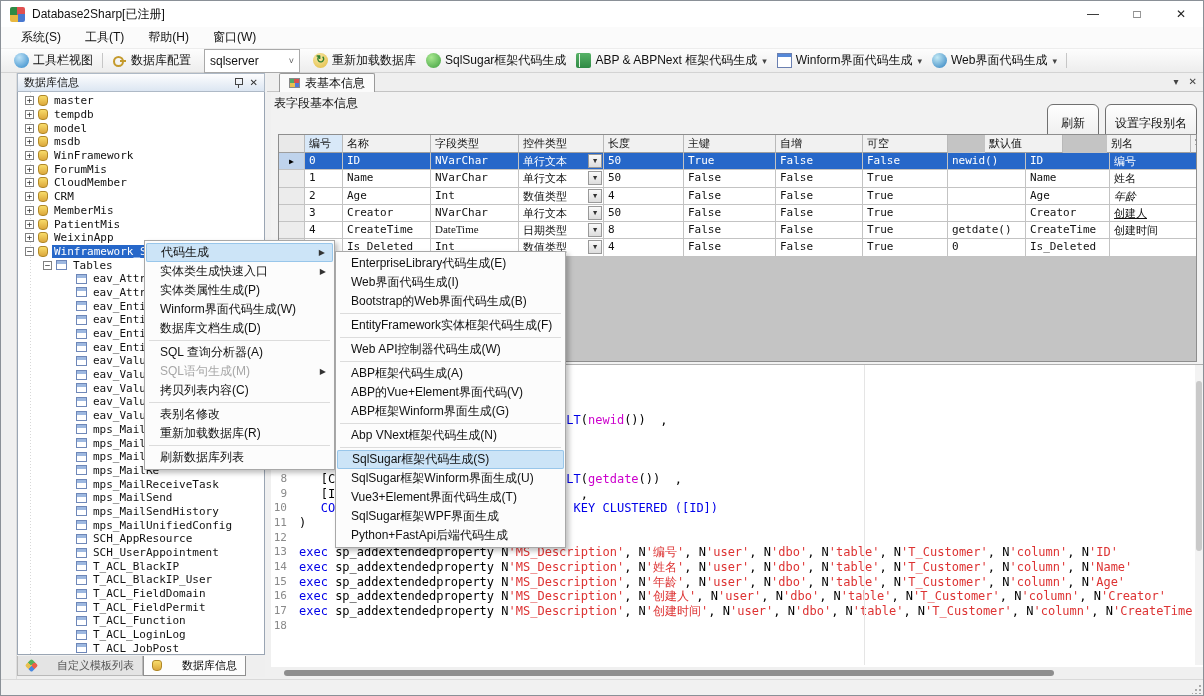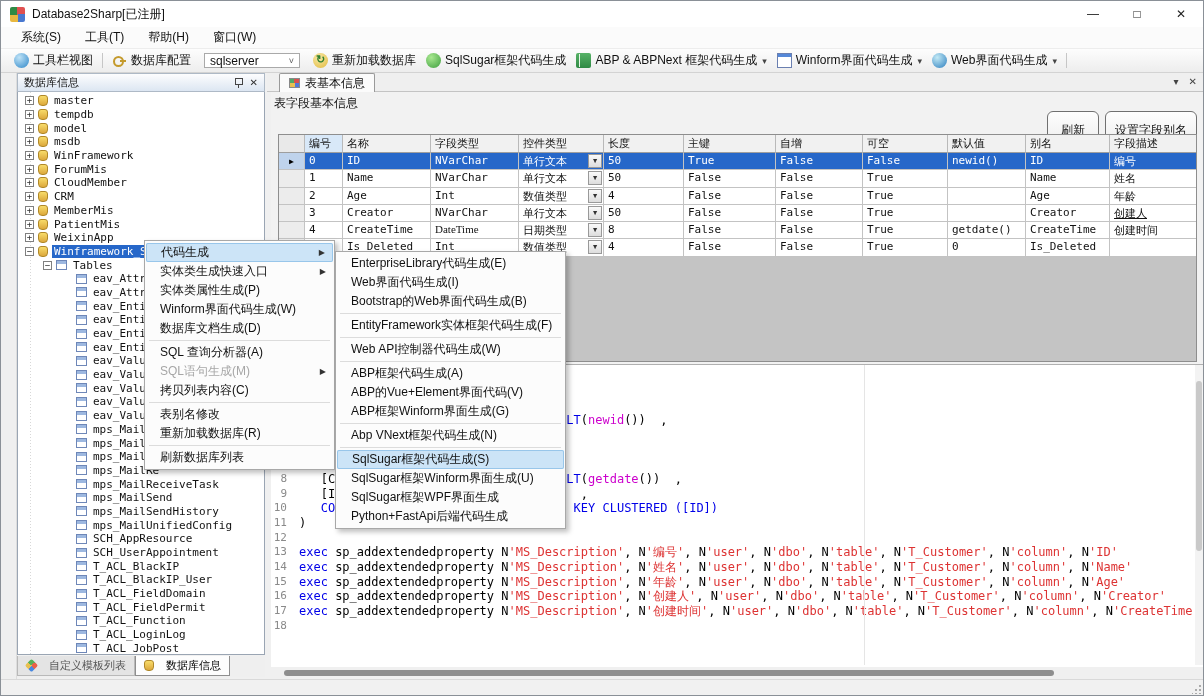--- a/index.html
+++ b/index.html
@@ -11,21 +11,21 @@
   .title-text{margin-left:7px;font-size:12px}
   .win-btns{position:absolute;right:0;top:0;display:flex;height:26px}
   .win-btn{width:44px;height:26px;display:flex;align-items:center;justify-content:center;font-size:12px;color:#222}
   
   .menubar{position:absolute;top:26px;left:0;width:100%;height:22px;background:#FBFBFB;display:flex;align-items:center;padding-left:8px;border-bottom:1px solid #EDEDED}
   .mb-item{padding:3px 12px;font-size:12px}
   
   .toolbar{position:absolute;top:48px;left:0;width:100%;height:24px;background:linear-gradient(#FDFDFD,#EDEDED);border-bottom:1px solid #D3D3D3;display:flex;align-items:center;padding-left:8px;white-space:nowrap}
   .tb-btn{display:flex;align-items:center;gap:4px;padding:2px 5px;font-size:12px}
   .tb-sep{width:1px;height:15px;background:#C6C6C6;margin:0 4px}
-  .tb-combo{width:96px;height:15px;background:#FFF;border:1px solid #A9A9A9;display:flex;align-items:center;justify-content:space-between;padding:0 5px;margin:0 8px;font-size:12px}
+  .tb-combo{width:96px;height:24px;background:#FFF;border:1px solid #A9A9A9;display:flex;align-items:center;justify-content:space-between;padding:0 5px;margin:0 8px;font-size:12px}
   .tb-combo-arrow{font-size:9px;color:#555}
   .tb-dd{font-size:9px;color:#444;margin-left:1px}
   .tb-ico{width:15px;height:15px;position:relative;display:inline-block;flex:none}
   .toolbar-view-icon,.web-icon{border-radius:50%;background:radial-gradient(circle at 35% 30%,#BFE3F7,#2E86C8)}
   .web-icon{background:radial-gradient(circle at 35% 30%,#C2E9F5,#2D7FBF)}
   .db-config-icon::before{content:"";position:absolute;left:1px;top:3px;width:7px;height:7px;border:2px solid #C49A2C;border-radius:50%}
   .db-config-icon::after{content:"";position:absolute;left:8px;top:7px;width:6px;height:2px;background:#C49A2C;box-shadow:3px 2px 0 -1px #C49A2C}
   .reload-db-icon{border-radius:50%;background:radial-gradient(circle at 40% 32%,#F7E9A8,#E2B93B)}
   .reload-db-icon::after{content:"↻";position:absolute;left:3px;top:0px;font-size:11px;color:#2F7F2F;font-weight:bold}
   .enterprise-library-icon{background:linear-gradient(#89A8D8 0 4px,#FFF 4px);border:1px solid #7A8FB8}
@@ -49,32 +49,32 @@
   .tree-row.db{padding-left:7px}
   .tree-row.tables{padding-left:25px}
   .tree-row.tbl{padding-left:58px}
   .twisty{width:9px;height:9px;border:1px solid #808080;background:#FFF;font-size:9px;line-height:7px;text-align:center;margin-right:4px;flex:none;color:#333}
   .tree-db-icon{width:10px;height:11px;flex:none;margin-right:4px;background:linear-gradient(#F8DC6A,#DCA83C);border:1px solid #B08828;border-radius:3px 3px 4px 4px}
   .tree-table-icon{width:11px;height:10px;flex:none;margin-right:4px;background:linear-gradient(#9DB8E0 0 3px,#FFF 3px);border:1px solid #6E87B8}
   .tree-label{padding:0 2px}
   .tree-label.sel{background:#2667C9;color:#FFF}
   
   .dock-tabs{position:absolute;left:16px;top:655px;width:248px;height:21px;display:flex;align-items:flex-start;background:#EFEFEF}
-  .dock-tab{display:flex;align-items:center;gap:12px;height:20px;padding:0 8px;font-size:11px;border:1px solid #B9B9B9;border-top:none;background:#E4E4E4;color:#555}
+  .dock-tab{display:flex;align-items:center;gap:20px;height:20px;padding:0 8px;font-size:11px;border:1px solid #B9B9B9;border-top:none;background:#E4E4E4;color:#555}
   .dock-tab.active{background:#FDFDFD;color:#000;border-color:#8F8F8F}
   .template-icon{width:11px;height:11px;border-radius:2px;background:conic-gradient(#E86048 0 25%,#4888E0 0 50%,#E8C050 0 75%,#58B058 0);transform:rotate(45deg) scale(.85)}
   .dbinfo-icon{width:10px;height:11px;background:linear-gradient(#F8DC6A,#DCA83C);border:1px solid #B08828;border-radius:3px 3px 4px 4px}
   
   .doc-area{position:absolute;left:270px;top:91px;width:934px;height:272px;background:#F2F2F2}
   .doc-tabstrip{position:absolute;left:266px;top:72px;width:938px;height:19px;background:#EFEFEF;border-bottom:1px solid #C4C4C4}
   .doc-tab{position:absolute;left:12px;top:0;height:19px;background:#FBFBFB;border:1px solid #9A9A9A;border-bottom:none;border-radius:2px 2px 0 0;display:flex;align-items:center;gap:5px;padding:0 9px;font-size:12px}
   .doc-tab-icon{width:11px;height:10px;border:1px solid #888;background:conic-gradient(#D85050 0 25%,#5078D8 0 50%,#E8C050 0 75%,#50A868 0)}
   .strip-btns{position:absolute;right:8px;top:3px;display:flex;gap:10px;color:#444;font-size:10px}
   .section-label{position:absolute;left:273px;top:94px;font-size:12px}
-  .btn{position:absolute;top:110px;height:38px;border:1px solid #707070;background:linear-gradient(#FEFEFE,#ECECEC);font-size:12px;display:flex;align-items:center;justify-content:center;border-radius:6px}
+  .btn{position:absolute;top:103px;height:38px;border:1px solid #707070;background:linear-gradient(#FEFEFE,#ECECEC);font-size:12px;display:flex;align-items:center;justify-content:center;border-radius:6px}
   #refresh-btn{left:1046px;width:52px}
   #alias-btn{left:1104px;width:92px}
   
   .grid{position:absolute;left:277px;top:133px;width:919px;height:228px;background:#C4C4C4;border:1px solid #8E8E8E;overflow:hidden}
   .g-row{display:flex;height:17.3px}
   .g-row.header{height:18px}
   .g-cell{flex:none;border-right:1px solid #C3C3C3;border-bottom:1px solid #C3C3C3;background:#FFF;font-family:"DejaVu Sans Mono",monospace;font-size:11px;padding:1px 4px 0 4px;white-space:nowrap;overflow:hidden;position:relative}
   .header .g-cell{background:#F1F1F1;border-right:1px solid #B9B9B9;border-bottom:1px solid #9E9E9E;font-family:"Liberation Sans",sans-serif;font-size:11px}
   .header .g-cell.first-col{background:#E9E9E9}
   .header .g-cell.sorted{background:#D8E8F8}
@@ -396,22 +396,22 @@
       <div class="g-row header">
         <div class="g-cell indicator first-col" style="width: 26px;"></div>
         <div class="g-cell sorted" style="width: 38px;">编号</div>
         <div class="g-cell" style="width: 88px;">名称</div>
         <div class="g-cell" style="width: 88px;">字段类型</div>
         <div class="g-cell" style="width: 85px;">控件类型</div>
         <div class="g-cell" style="width: 80px;">长度</div>
         <div class="g-cell" style="width: 92px;">主键</div>
         <div class="g-cell" style="width: 87px;">自增</div>
         <div class="g-cell" style="width: 85px;">可空</div>
-        <div class="g-cell" style="width: 78px;">默认值</div>
-        <div class="g-cell" style="width: 84px;">别名</div>
+        <div class="g-cell" style="width: 78px; margin-left: 37px;">默认值</div>
+        <div class="g-cell" style="width: 84px; margin-left: 44px;">别名</div>
         <div class="g-cell" style="width: 88px;">字段描述</div>
       </div>
       <div class="g-row selected">
         <div class="g-cell indicator" style="width: 26px;">▶</div>
         <div class="g-cell" style="width: 38px;">0</div>
         <div class="g-cell" style="width: 88px;">ID</div>
         <div class="g-cell" style="width: 88px;">NVarChar</div>
         <div class="g-cell" style="width: 85px;">单行文本<span class="combo-btn">▼</span></div>
         <div class="g-cell" style="width: 80px;">50</div>
         <div class="g-cell" style="width: 92px;">True</div>
@@ -440,21 +440,21 @@
         <div class="g-cell" style="width: 38px;">2</div>
         <div class="g-cell" style="width: 88px;">Age</div>
         <div class="g-cell" style="width: 88px;">Int</div>
         <div class="g-cell" style="width: 85px;">数值类型<span class="combo-btn">▼</span></div>
         <div class="g-cell" style="width: 80px;">4</div>
         <div class="g-cell" style="width: 92px;">False</div>
         <div class="g-cell" style="width: 87px;">False</div>
         <div class="g-cell" style="width: 85px;">True</div>
         <div class="g-cell" style="width: 78px;"></div>
         <div class="g-cell" style="width: 84px;">Age</div>
-        <div class="g-cell" style="width: 88px;">年龄</div>
+        <div class="g-cell" style="width: 88px; font-style: italic;">年龄</div>
       </div>
       <div class="g-row">
         <div class="g-cell indicator" style="width: 26px;"></div>
         <div class="g-cell" style="width: 38px;">3</div>
         <div class="g-cell" style="width: 88px;">Creator</div>
         <div class="g-cell" style="width: 88px;">NVarChar</div>
         <div class="g-cell" style="width: 85px;">单行文本<span class="combo-btn">▼</span></div>
         <div class="g-cell" style="width: 80px;">50</div>
         <div class="g-cell" style="width: 92px;">False</div>
         <div class="g-cell" style="width: 87px;">False</div>
@@ -653,20 +653,23 @@
         <span class="ctx-label">Abp VNext框架代码生成(N)</span>
       </div>
       <div class="menu-sep"></div>
       <div class="ctx-item hl">
         <span class="ctx-label">SqlSugar框架代码生成(S)</span>
       </div>
       <div class="ctx-item">
         <span class="ctx-label">SqlSugar框架Winform界面生成(U)</span>
       </div>
       <div class="ctx-item">
+        <span class="ctx-label">Vue3+Element界面代码生成(T)</span>
+      </div>
+      <div class="ctx-item">
         <span class="ctx-label">SqlSugar框架WPF界面生成</span>
       </div>
       <div class="ctx-item">
         <span class="ctx-label">Python+FastApi后端代码生成</span>
       </div>
     </div>
 
 </div>
 
 </body></html>

